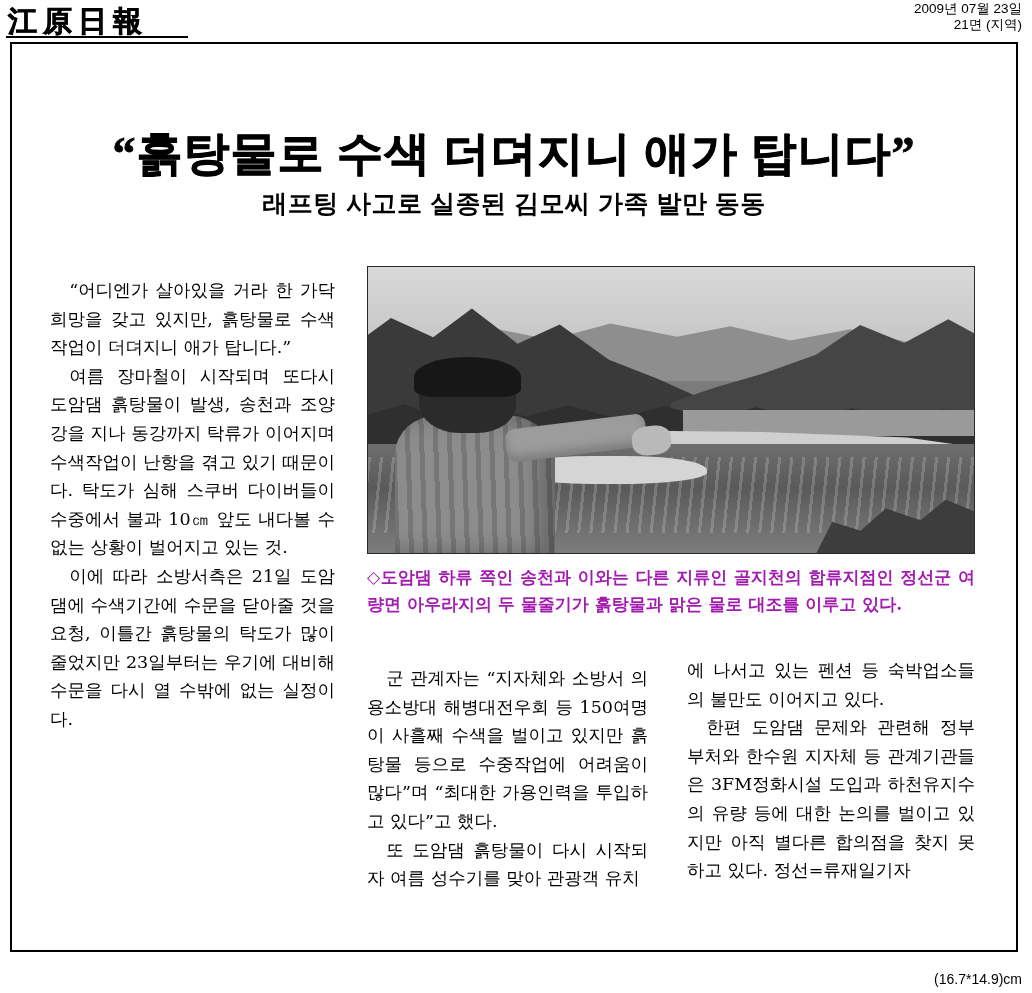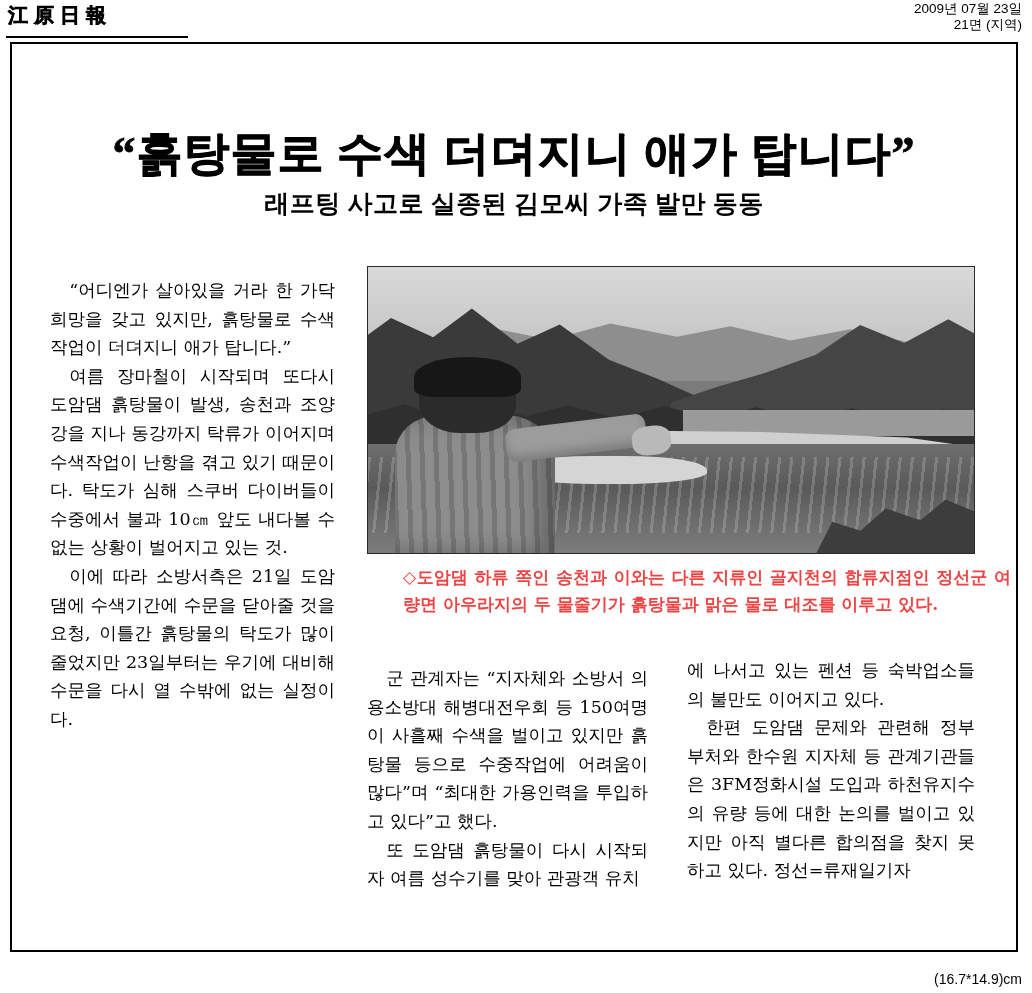--- a/index.html
+++ b/index.html
@@ -23,21 +23,21 @@
     left: 0;
     width: 1032px;
     height: 38px;
   }
   .masthead-logo {
     position: absolute;
     left: 8px;
     top: 2px;
     font-family: "DejaVu Serif", serif;
     font-weight: bold;
-    font-size: 20px;
+    font-size: 29px;
     letter-spacing: 6px;
     color: #111;
     -webkit-text-stroke: 0.6px #000;
   }
   .masthead-logo-underline {
     position: absolute;
     left: 6px;
     top: 36px;
     width: 182px;
     height: 2px;
@@ -86,21 +86,21 @@
     color: #000;
     -webkit-text-stroke: 0.8px #000;
     white-space: nowrap;
   }
   .subheadline {
     position: absolute;
     top: 122px;
     left: 0;
     width: 100%;
     text-align: center;
-    font-family: Liberation Serif, serif;
+    font-family: Liberation Sans, sans-serif;
     font-weight: bold;
     font-size: 25px;
     letter-spacing: 0.5px;
     color: #000;
     white-space: nowrap;
   }
 
   
   .col {
     position: absolute;
@@ -261,24 +261,23 @@
   
   .caption {
     position: absolute;
     left: 355px;
     top: 520px;
     width: 608px;
     font-family: "DejaVu Serif", serif;
     font-weight: bold;
     font-size: 17px;
     line-height: 27px;
-    color: #ef4444;
+    color: #a21caf;
     text-align: justify;
     text-justify: inter-character;
-    margin-left: 36px;
   }
 
   
   .dimension {
     position: absolute;
     right: 10px;
     bottom: 6px;
     font-family: "Liberation Sans", sans-serif;
     font-size: 14px;
     color: #000;

